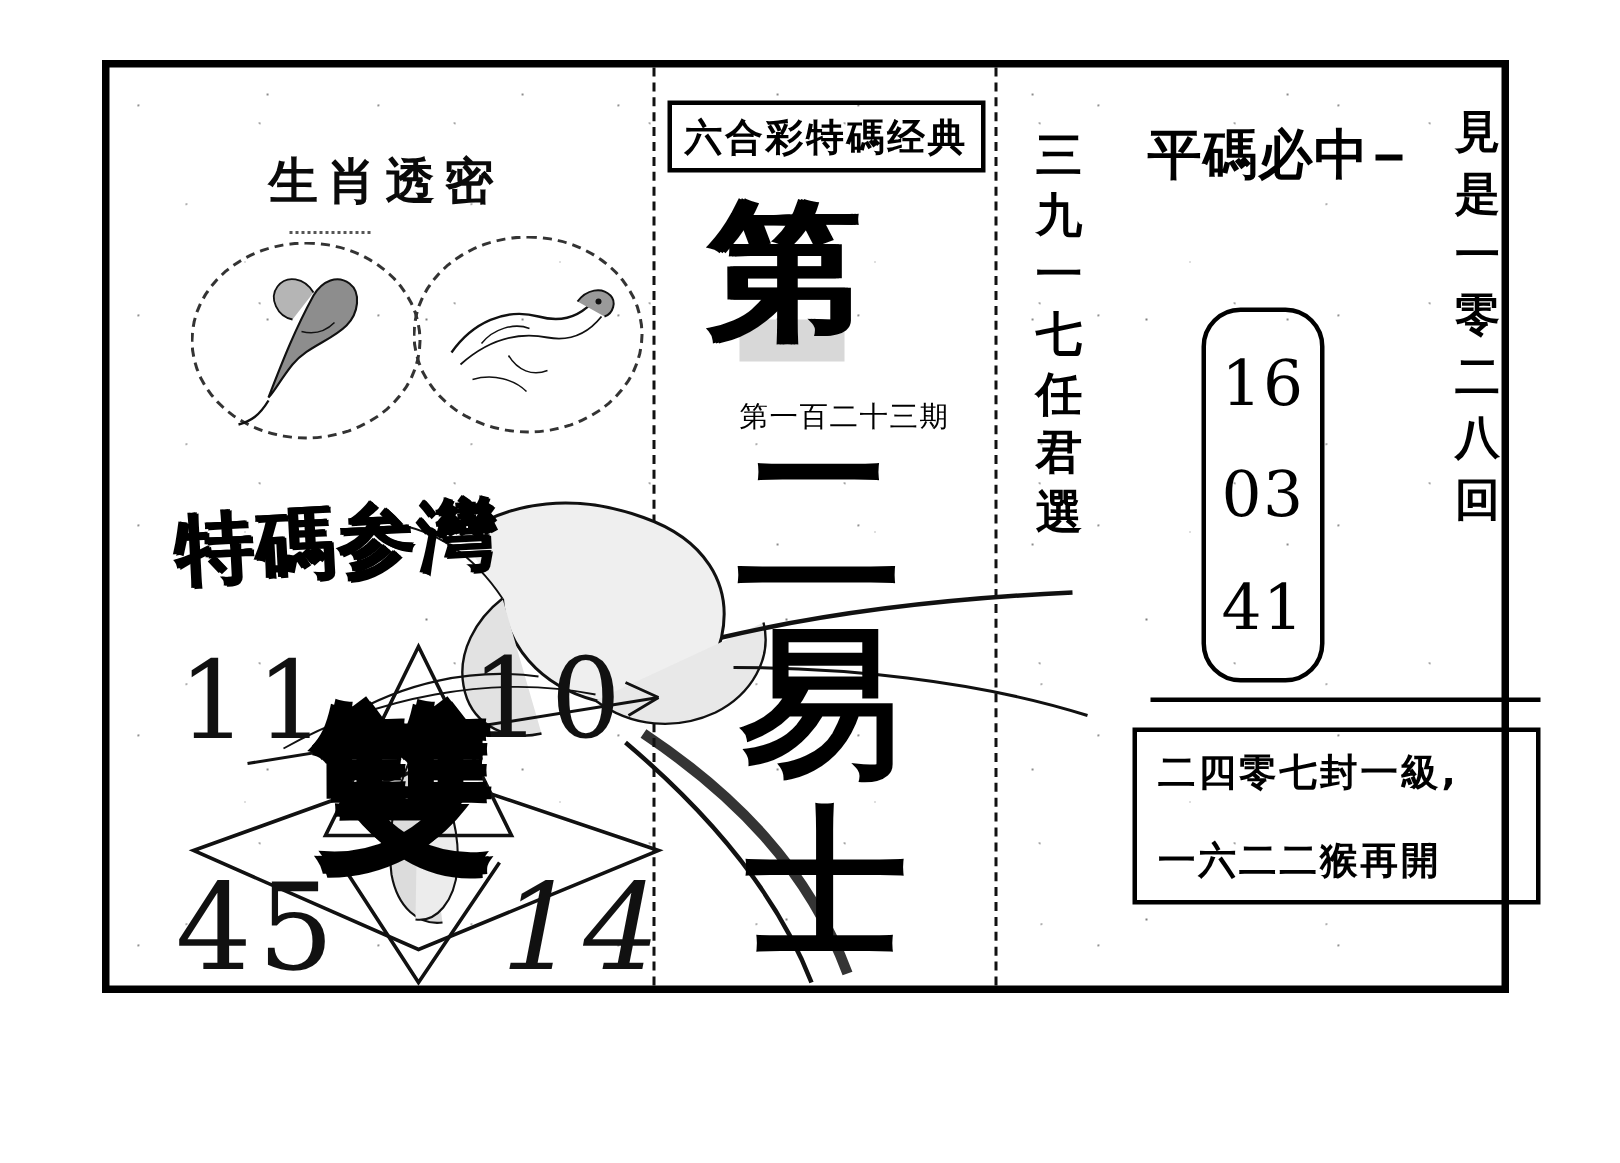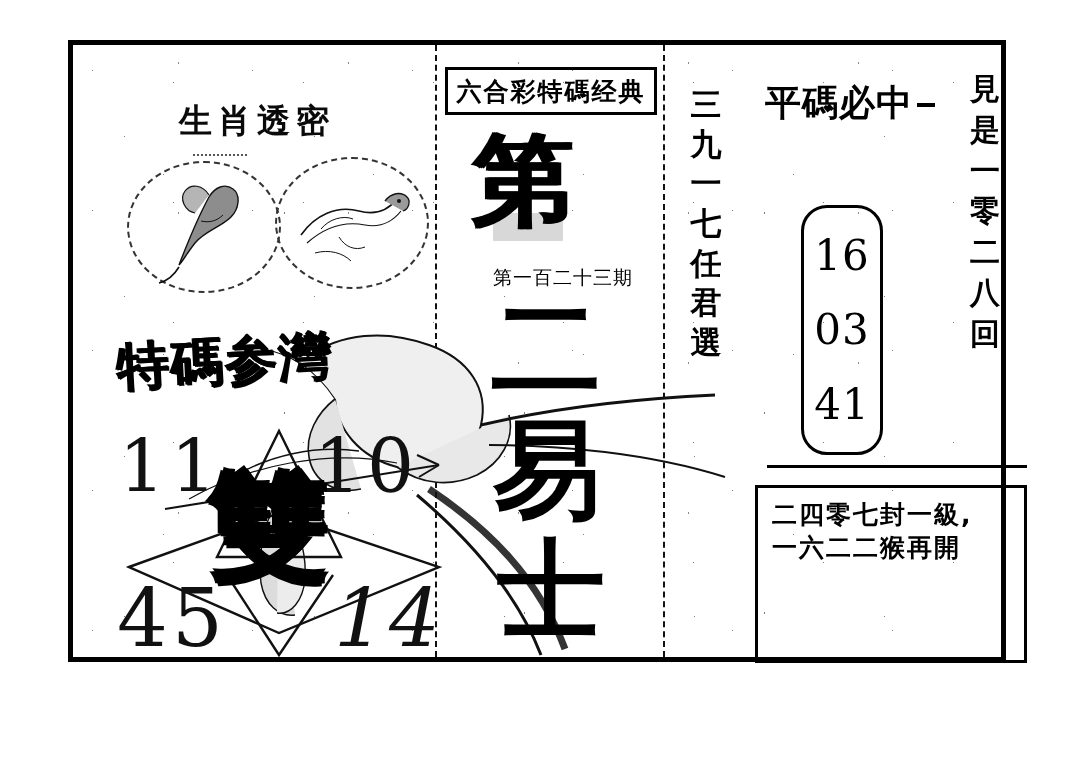--- a/index.html
+++ b/index.html
@@ -298,27 +298,27 @@
     top: 420px;
     width: 260px;
     border-top: 3px solid #000;
   }
 
   .verse-box {
     position: absolute;
     left: 22px;
     top: 440px;
     width: 272px;
-    height: 178px;
+    height: 118px;
     border: 3px solid #000;
     box-sizing: border-box;
     padding: 10px 14px;
     display: flex;
     flex-direction: column;
-    justify-content: flex-start;
+    justify-content: space-between;
   }
   .verse-box .line {
     font-size: 25px;
     font-weight: bold;
     letter-spacing: 2px;
     white-space: nowrap;
     font-family: "DejaVu Sans", sans-serif;
   }
 
   

